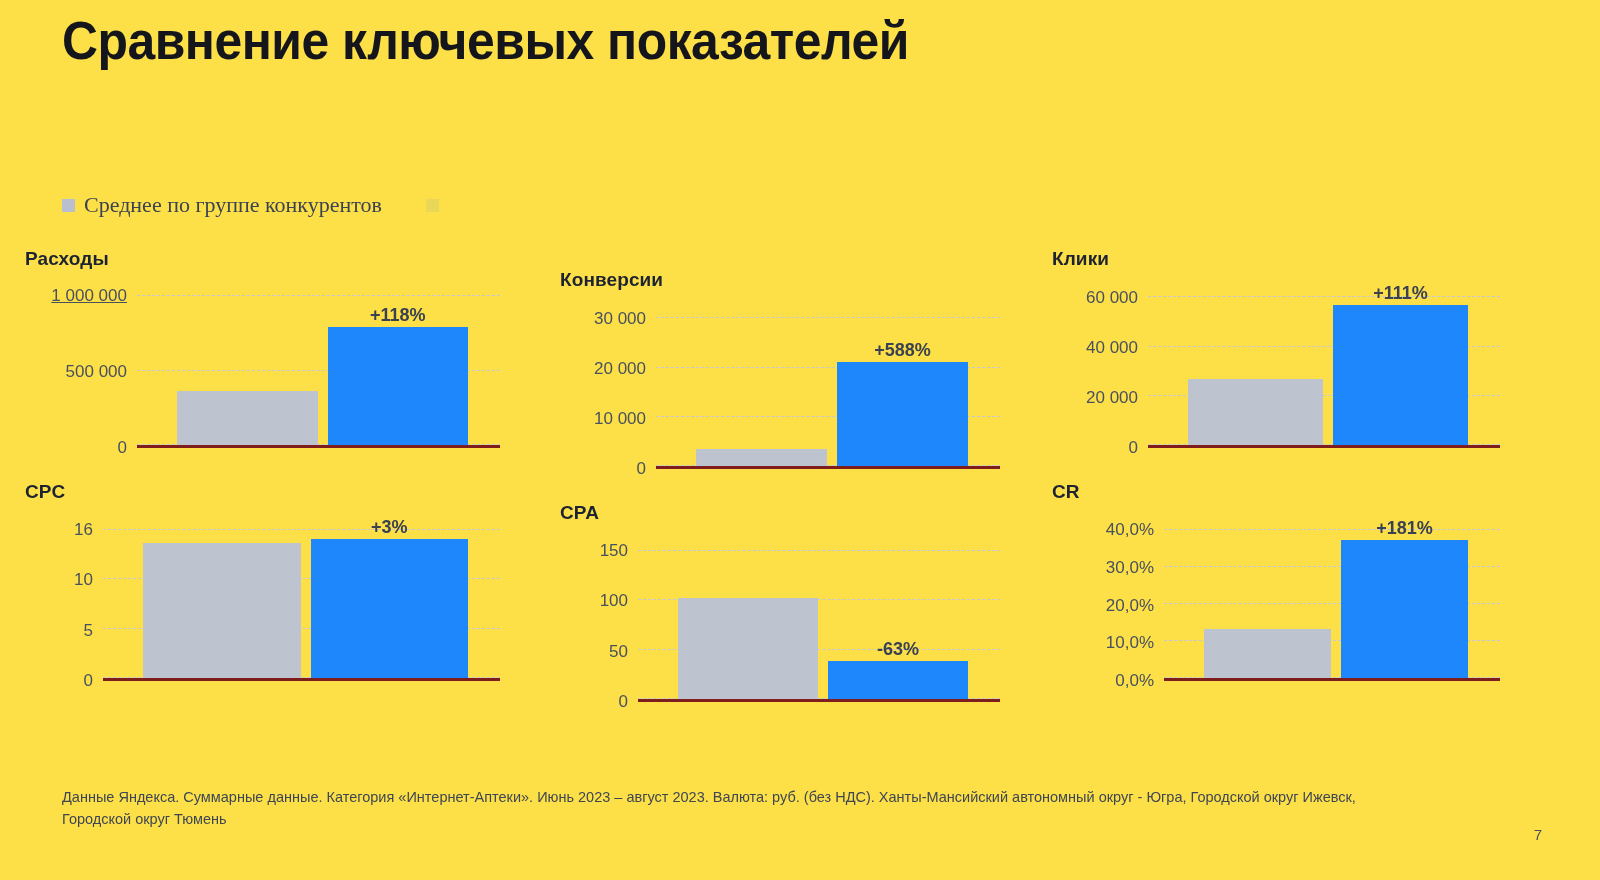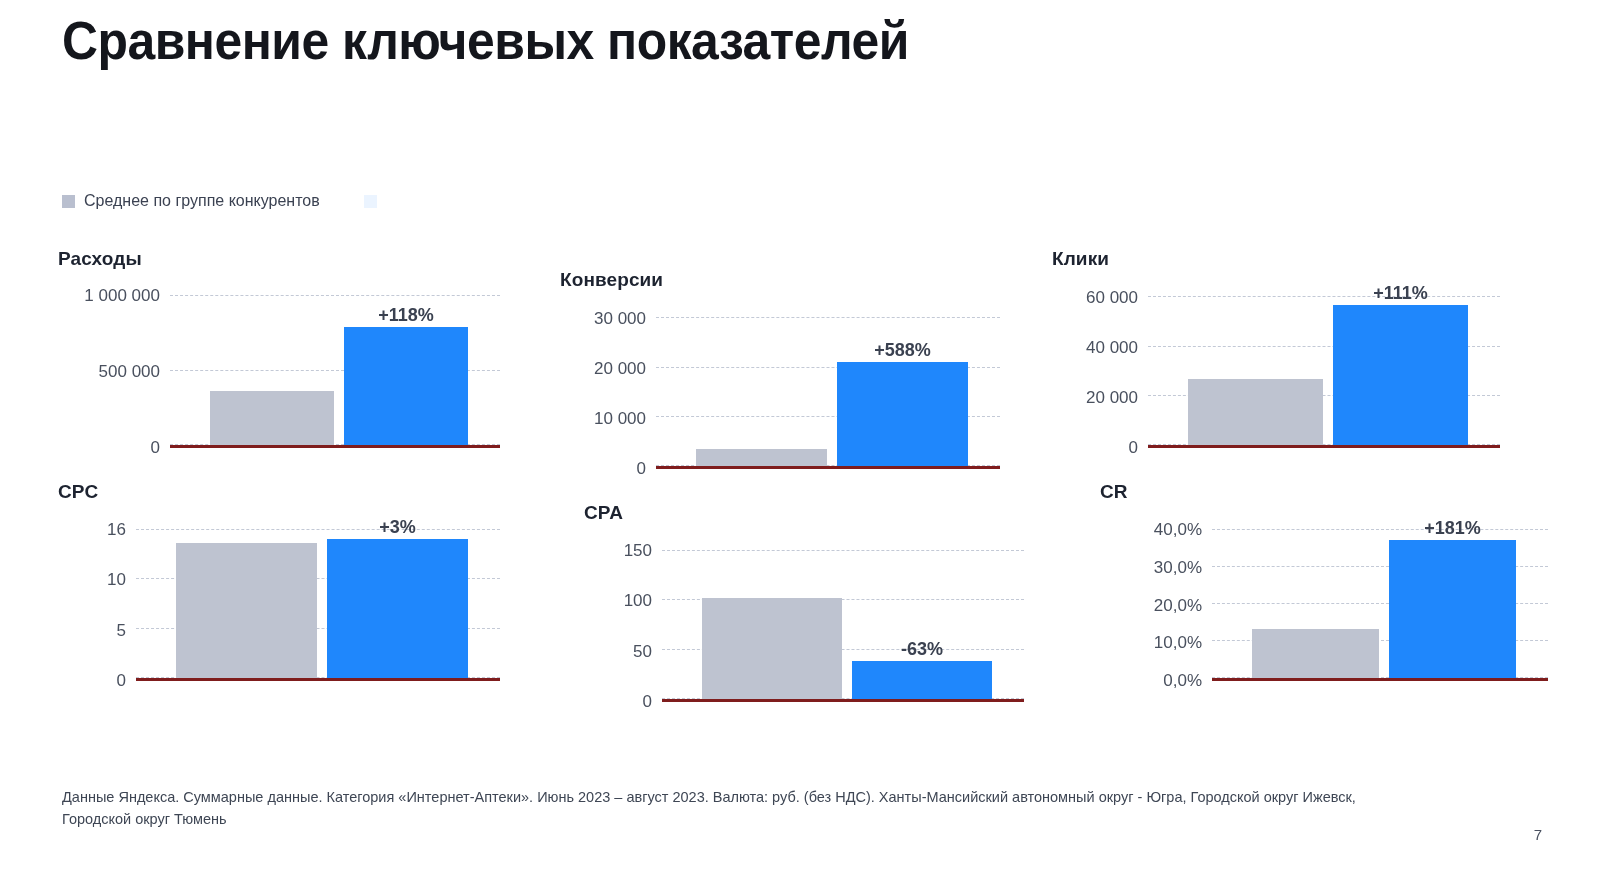--- a/index.html
+++ b/index.html
@@ -6,21 +6,21 @@
   * { box-sizing: border-box; margin: 0; padding: 0; }
   html, body {
     width: 1600px; height: 880px;
     background: #e7ebf4;
     font-family: "Liberation Sans", "DejaVu Sans", sans-serif;
     overflow: hidden;
   }
   .slide {
     position: relative;
     width: 1600px; height: 880px;
-    background: #ffffff;
+    background: #fde047;
   }
 
   
   .slide-title {
     position: absolute;
     left: 62px; top: 8px;
     font-size: 53px;
     font-weight: 700;
     letter-spacing: -0.5px;
     color: #14161c;
@@ -36,35 +36,36 @@
     left: 62px; top: 192px;
     display: flex;
     align-items: center;
     gap: 44px;
   }
   .legend-item { display: flex; align-items: center; gap: 9px; }
   .legend-swatch { width: 13px; height: 13px; display: block; }
   .legend-swatch.gray { background: #b9bfcf; }
   .legend-swatch.blue { background: #1f87fc; }
   .legend-label {
-    font-size: 16px;
+    font-size: 22px;
     color: #3b4252;
     white-space: nowrap;
+    font-family: Liberation Serif, serif;
   }
   .legend-item.ghost { opacity: 0.09; }
 
   
   .charts {
     position: absolute;
     left: 0; top: 248px;
     width: 1600px;
   }
   .chart-row { display: flex; }
-  .chart-row + .chart-row { margin-top: 12px; gap: 24px; }
-  .chart-cell { width: 500px; padding-left: 58px; }
+  .chart-row + .chart-row { margin-top: 12px; }
+  .chart-cell { width: 500px; padding-left: 25px; }
   .chart-cell.c2 { padding-left: 60px; margin-top: 21px; }
   .chart-cell.c3 { padding-left: 52px; }
 
   .chart-title {
     font-size: 19px;
     font-weight: 700;
     color: #1d2330;
     margin-bottom: 15px;
     letter-spacing: 0.1px;
   }
@@ -165,21 +166,21 @@
 
   <div class="charts">
     <div class="chart-row">
 
       <div class="chart-cell c1">
         <div class="chart-title">Расходы</div>
         <div class="plot">
           <div class="y-axis">
               <div class="y-tick" style="bottom: 0%; transform: translateY(50%);">0</div>
               <div class="y-tick" style="bottom: 46.5116%; transform: translateY(50%);">500 000</div>
-              <div class="y-tick" style="bottom: 93.0233%; transform: translateY(50%);">1 000 000</div>
+              <div class="y-tick" style="bottom: 93.0233%; transform: translateY(50%); text-decoration: underline;">1 000 000</div>
             </div>
           <div class="plot-area">
               <div class="gridline" style="bottom: 0%;"></div>
               <div class="gridline" style="bottom: 46.5116%;"></div>
               <div class="gridline" style="bottom: 93.0233%;"></div>
               <div class="bars">
                 <div class="bar-wrap">
                   <div class="bar gray" style="height: 33.9535%; background: rgb(190, 195, 208);"></div>
                 </div>
                 <div class="bar-wrap">

